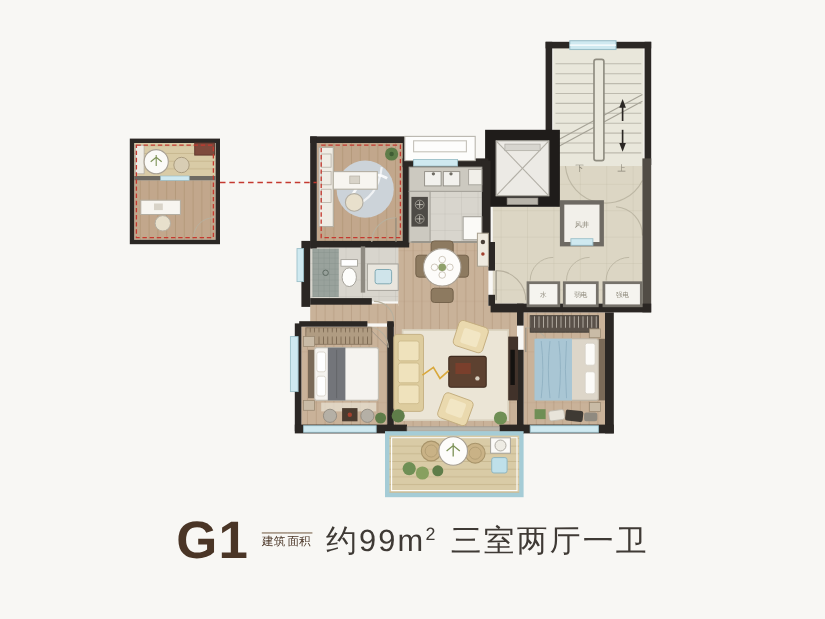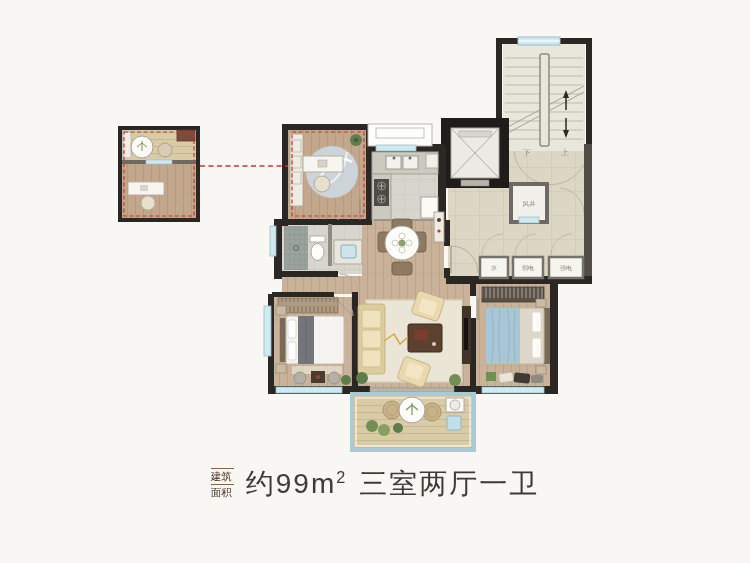--- a/index.html
+++ b/index.html
@@ -3,21 +3,21 @@
 <meta charset="utf-8">
 <style>
   html,body{margin:0;padding:0;background:#f8f7f4;}
   .stage{position:relative;width:750px;height:563px;background:#f8f7f4;overflow:hidden;
          font-family:"Liberation Sans",sans-serif;}
   svg{position:absolute;left:0;top:0;font-family:"Liberation Sans",sans-serif;}
   .plan-label{fill:#8d887a;}
   .caption{position:absolute;left:0;right:0;top:468px;display:flex;justify-content:center;
            align-items:center;gap:12px;}
   .caption .g1{font-size:48px;font-weight:bold;color:#4a3526;letter-spacing:1px;line-height:1;}
-  .caption .area-label{display:flex;flex-direction:column;color:#4a3526;font-size:10.5px;
+  .caption .area-label{display:flex;flex-direction:row;color:#4a3526;font-size:10.5px;
            line-height:1;}
   .caption .area-label span{border-top:1px solid #7d664e;padding:2px 2px 2px 0;}
   .caption .main-text{font-size:28px;color:#3f3a35;letter-spacing:2px;line-height:1;text-align:center;}
   .caption .main-text sup{font-size:58%;}
   .caption .room-config{margin-left:12px;}
 </style>
 </head>
 <body>
 
 <div class="stage">
@@ -349,19 +349,20 @@
     <rect x="128" y="182" width="36" height="13" fill="#f7f5f0" stroke="#b3aea2" stroke-width="0.9"></rect>
     <rect x="140" y="185" width="8" height="6" fill="#d8d3c8"></rect>
     <circle cx="148" cy="203" r="7" fill="#e8e0cc" stroke="#b3aea2" stroke-width="0.9"></circle>
     <path d="M176,216 A18,18 0 0 1 194,198" fill="none" stroke="#b7b09e" stroke-width="0.9"></path>
     <rect x="124" y="132" width="70" height="84" fill="none" stroke="#c4392f" stroke-width="1.2" stroke-dasharray="4,2.5"></rect>
     <line x1="200" y1="166" x2="288" y2="166" stroke="#c4392f" stroke-width="1.4" stroke-dasharray="5,3.5"></line>
   </g>
 </svg>
 
   <div class="caption">
+    <div class="g1">G1</div>
     <div class="area-label">
       <span>建筑</span>
       <span>面积</span>
     </div>
     <div class="main-text"><span>约99m</span><sup>2</sup><span class="room-config">三室两厅一卫</span></div>
   </div>
 </div>
 
 </body></html>

